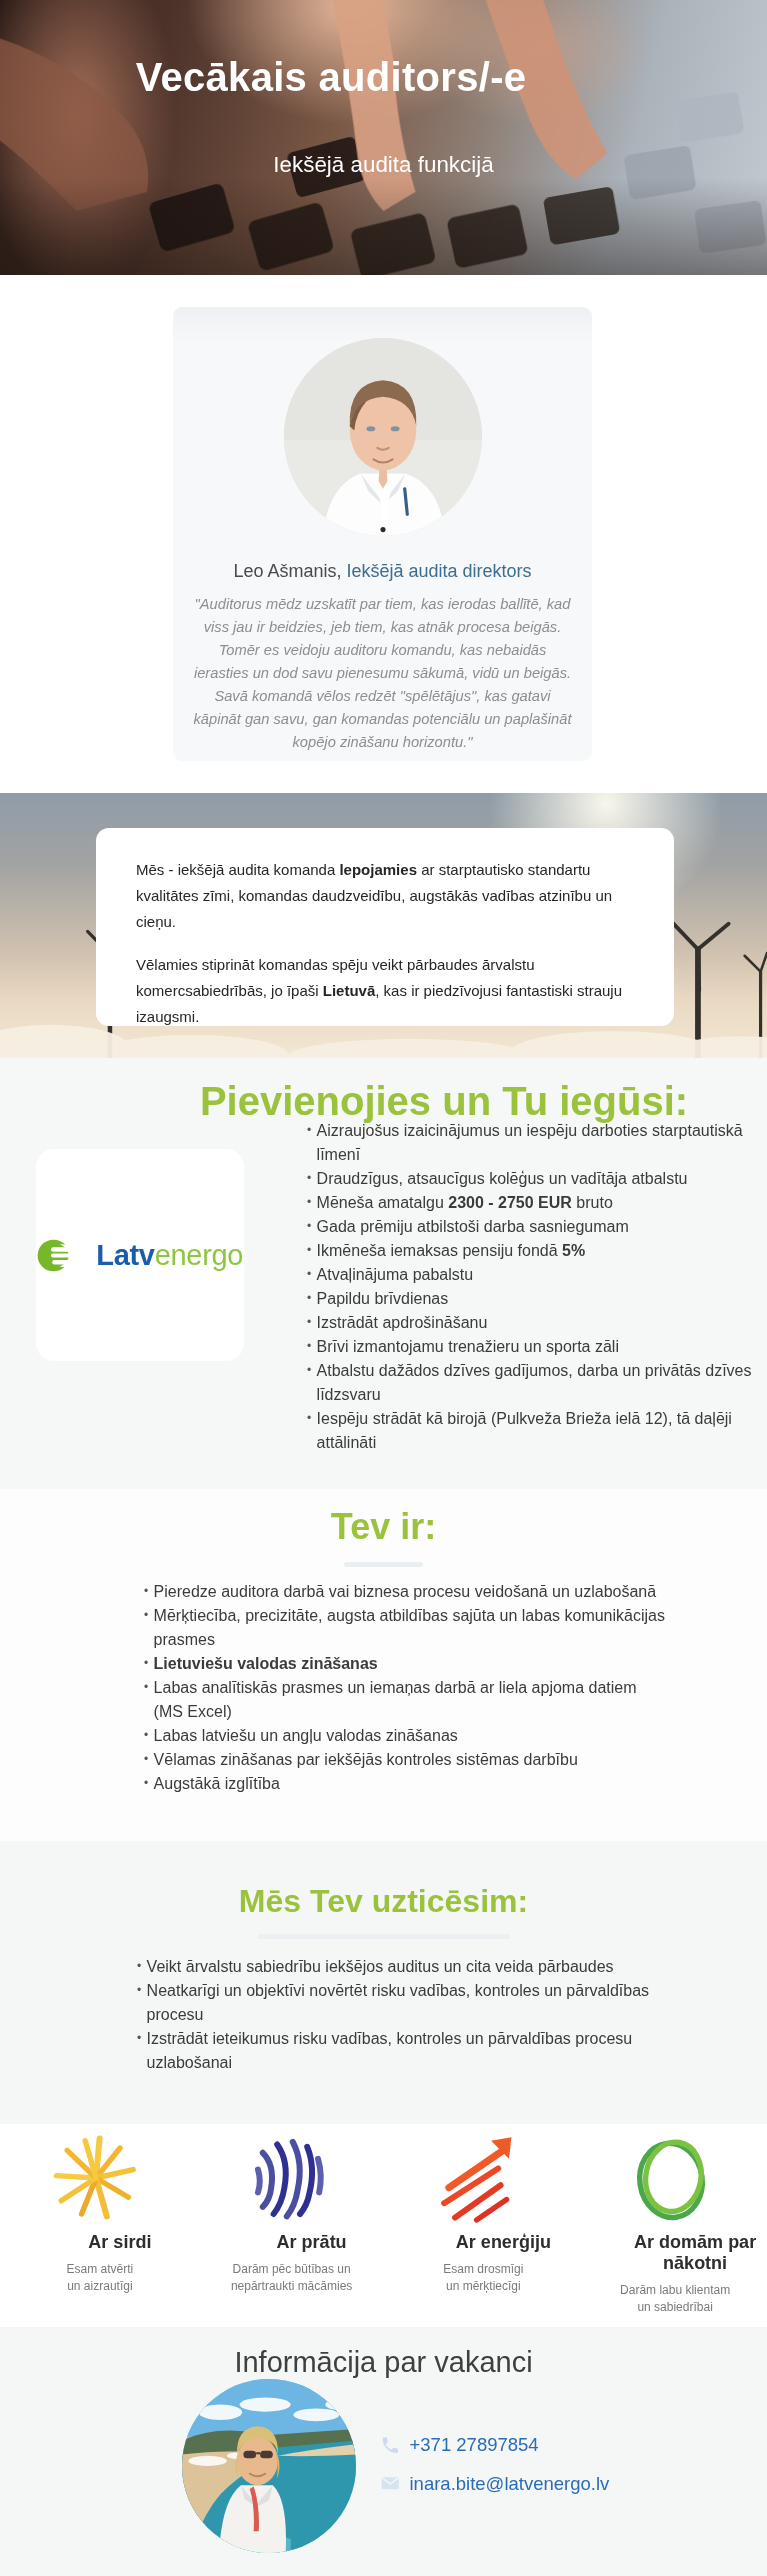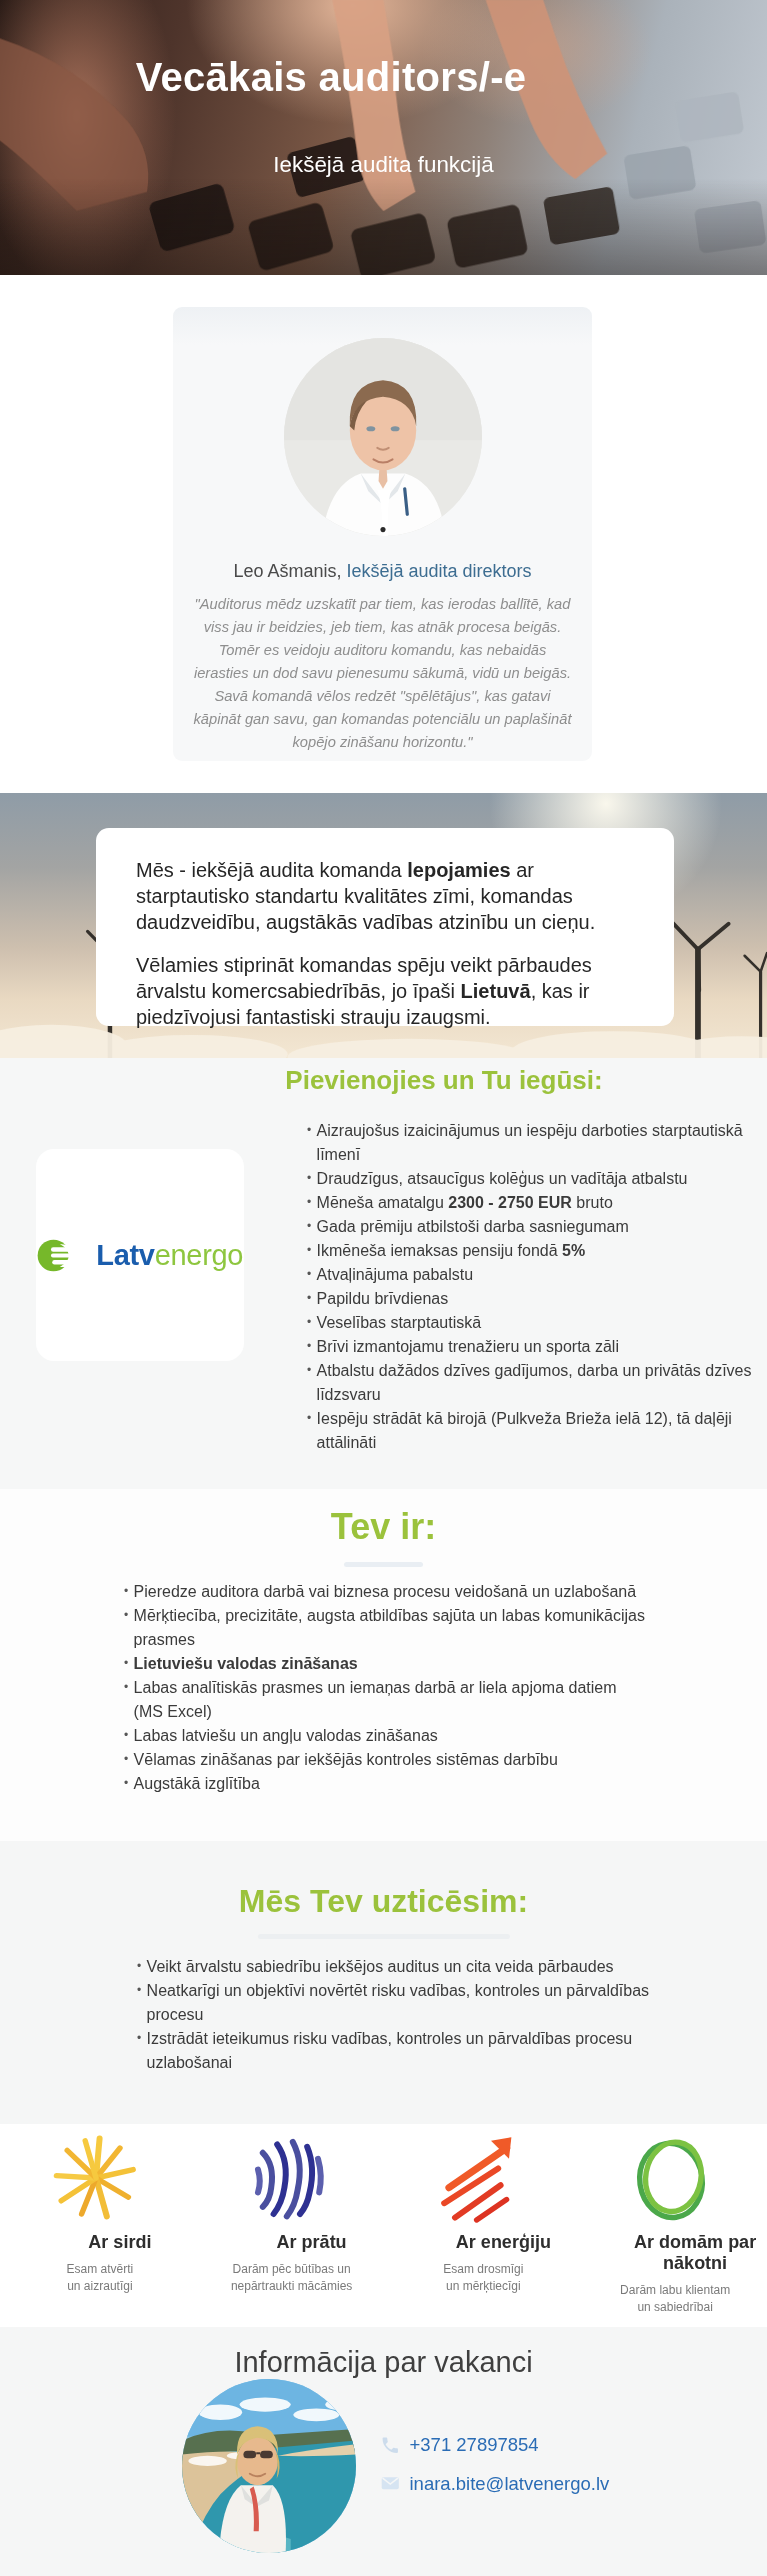--- a/index.html
+++ b/index.html
@@ -33,50 +33,50 @@
     font-style:italic;color:#8e8e8e;font-size:14.7px;line-height:23px;}
 
   
   .turbine{left:0;top:793px;width:767px;height:265px;overflow:hidden;
     background:
       radial-gradient(circle 166px at 79% 4%, rgba(255,252,240,.95), rgba(255,252,240,0) 70%),
       linear-gradient(180deg,#8f9ca7 0%,#a3a4a3 28%,#cdbfae 58%,#e9d9c2 78%,#f3e7d3 100%);}
   .turbine svg{position:absolute;left:0;bottom:0;}
   .intro-box{position:absolute;left:96px;top:35px;width:578px;height:198px;border-radius:12.8px;
     background:#ffffff;box-sizing:border-box;padding:29px 37px 19px 40px;z-index:2;}
-  .intro-box p{margin:0 0 16.6px 0;font-size:20px;line-height:26px;color:#262626;}
+  .intro-box p{margin:0 0 16.6px 0;font-size:15px;line-height:26px;color:#262626;}
 
   
   .sec-benefits{left:0;top:1058px;width:767px;height:431px;background:#f6f7f7;}
   .sec-tevir{left:0;top:1489px;width:767px;height:352px;background:#fdfdfd;}
   .sec-uzticesim{left:0;top:1841px;width:767px;height:283px;background:#f5f6f6;}
   .sec-values{left:0;top:2124px;width:767px;height:203px;background:#ffffff;}
   .sec-contact{left:0;top:2327px;width:767px;height:249px;background:#f5f6f6;}
 
   .green-heading{color:#9bc23c;font-weight:700;text-align:center;margin:0;}
-  .benefits-heading{padding-left:121px;padding-top:7px;font-size:26px;}
+  .benefits-heading{padding-left:121px;padding-top:21px;font-size:40px;}
   .tevir-heading{padding-top:16.6px;font-size:36px;}
   .uzticesim-heading{padding-top:42px;font-size:32px;}
   .divider{height:5.8px;border-radius:3.2px;background:#e9eef3;margin:14px auto 0 auto;}
   .divider-sm{width:79px;}
   .divider-lg{width:252px;height:5.1px;background:#eceff1;}
 
   ul.bullets{list-style:none;margin:0;padding:0;font-size:16px;line-height:24px;color:#3b3b3b;}
   ul.bullets li{position:relative;padding-left:9.6px;}
   ul.bullets li::before{content:"\2022";position:absolute;left:0;top:-1.3px;font-size:12px;color:#555;}
 
   .benefits-list{position:absolute;left:307px;top:61px;width:447px;}
   .logo-card{position:absolute;left:36px;top:91px;width:208px;height:212px;border-radius:18px;background:#ffffff;
     display:flex;align-items:center;justify-content:center;}
   .logo-row{display:flex;align-items:center;}
   .logo-word{font-size:29px;letter-spacing:-0.3px;margin-left:6.4px;white-space:nowrap;}
   .logo-latv{color:#1a5dad;font-weight:700;margin-left:20px;}
   .logo-energo{color:#8ec63f;font-weight:500;}
 
-  .tevir-list{position:absolute;left:124px;top:91px;width:521px;}
+  .tevir-list{position:absolute;left:144px;top:91px;width:521px;}
   .uzticesim-list{position:absolute;left:137px;top:114px;width:534px;}
 
   
   .values-row{display:flex;width:767px;padding-top:6.4px;}
   .value-col{width:25%;text-align:center;}
   .value-icon{height:96px;display:flex;align-items:center;justify-content:center;}
   .value-title{font-size:18px;font-weight:700;color:#2e2e2e;margin-top:6px;padding-left:48px;}
   .value-sub{font-size:12px;color:#7a7a7a;line-height:17px;margin-top:7.7px;white-space:pre-line;margin-left:8px;}
 
   
@@ -189,21 +189,21 @@
     </div>
     <ul class="bullets benefits-list">
 
     <li><span>Aizraujošus izaicinājumus un iespēju darboties starptautiskā līmenī</span></li>
         <li><span>Draudzīgus, atsaucīgus kolēģus un vadītāja atbalstu</span></li>
         <li><span>Mēneša amatalgu </span><b>2300 - 2750 EUR</b><span> bruto</span></li>
         <li><span>Gada prēmiju atbilstoši darba sasniegumam</span></li>
         <li><span>Ikmēneša iemaksas pensiju fondā </span><b>5%</b><span></span></li>
         <li><span>Atvaļinājuma pabalstu</span></li>
         <li><span>Papildu brīvdienas</span></li>
-        <li><span>Veselības starptautiskā</span></li>
+        <li><span>Izstrādāt apdrošināšanu</span></li>
         <li><span>Brīvi izmantojamu trenažieru un sporta zāli</span></li>
         <li><span>Atbalstu dažādos dzīves gadījumos, darba un privātās dzīves līdzsvaru</span></li>
         <li><span>Iespēju strādāt kā birojā (Pulkveža Brieža ielā 12), tā daļēji attālināti</span></li>
       </ul>
   </div>
 
   <div class="abs sec-tevir">
     <h2 class="green-heading tevir-heading">Tev ir:</h2>
     <div class="divider divider-sm"></div>
     <ul class="bullets tevir-list">

